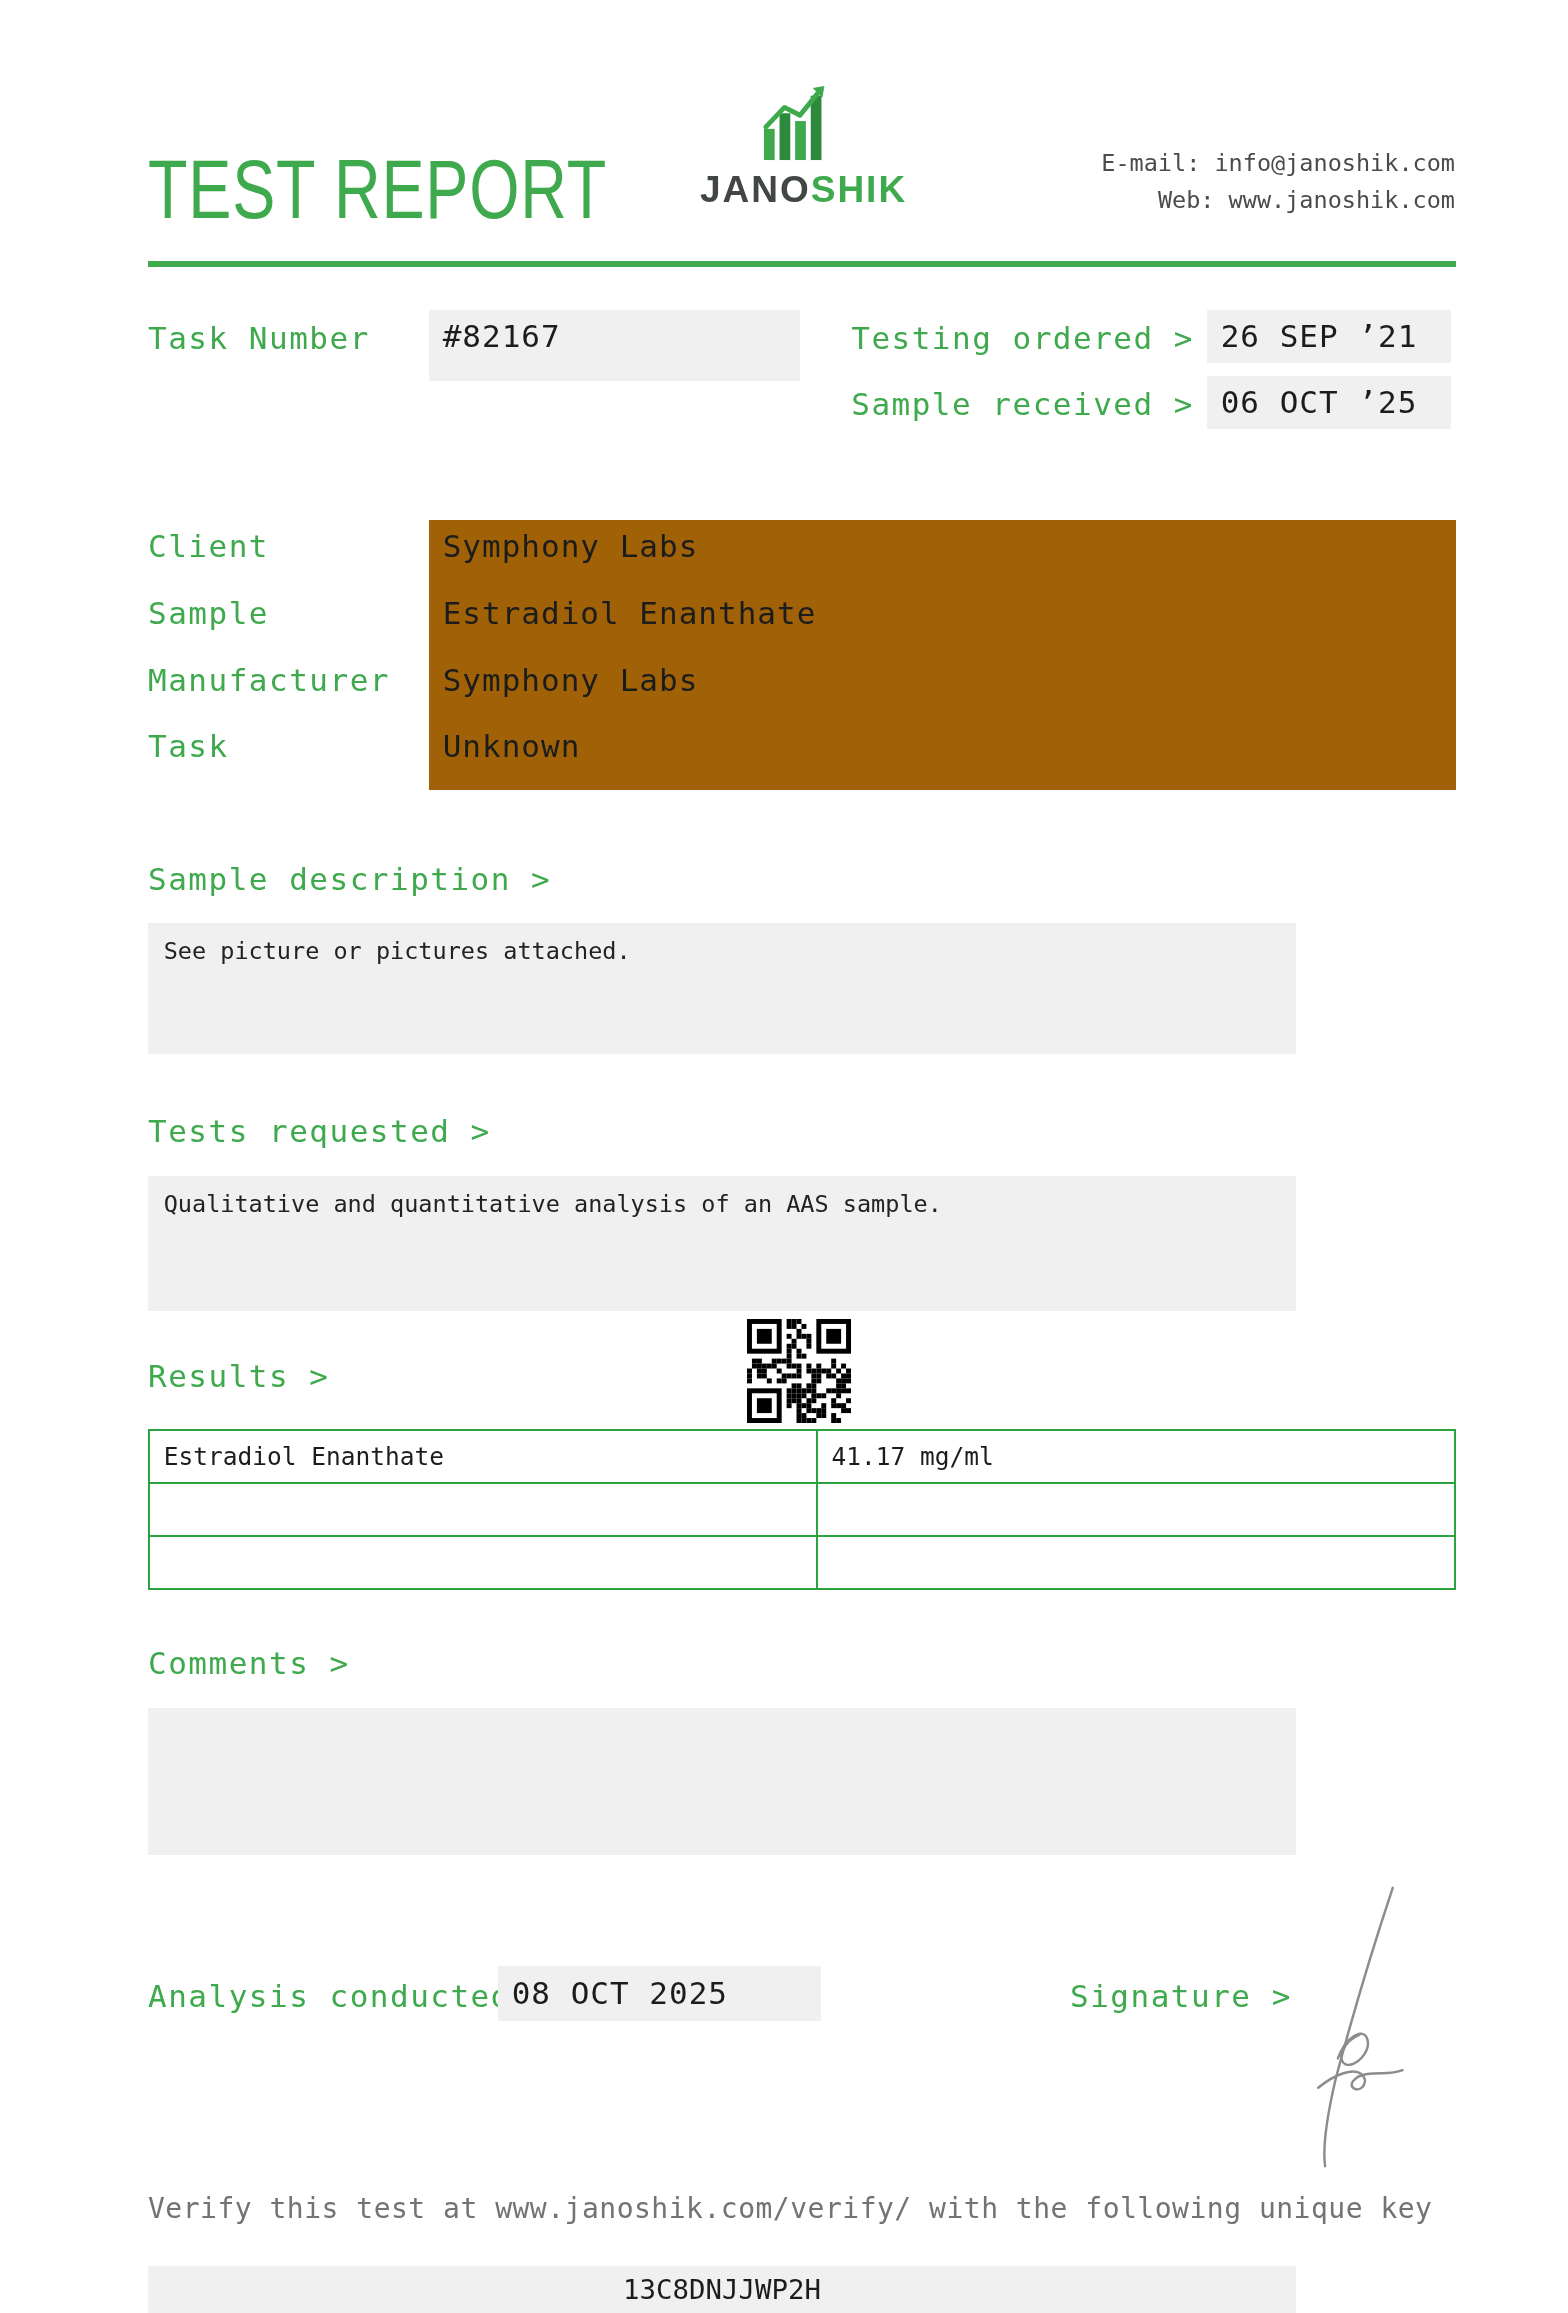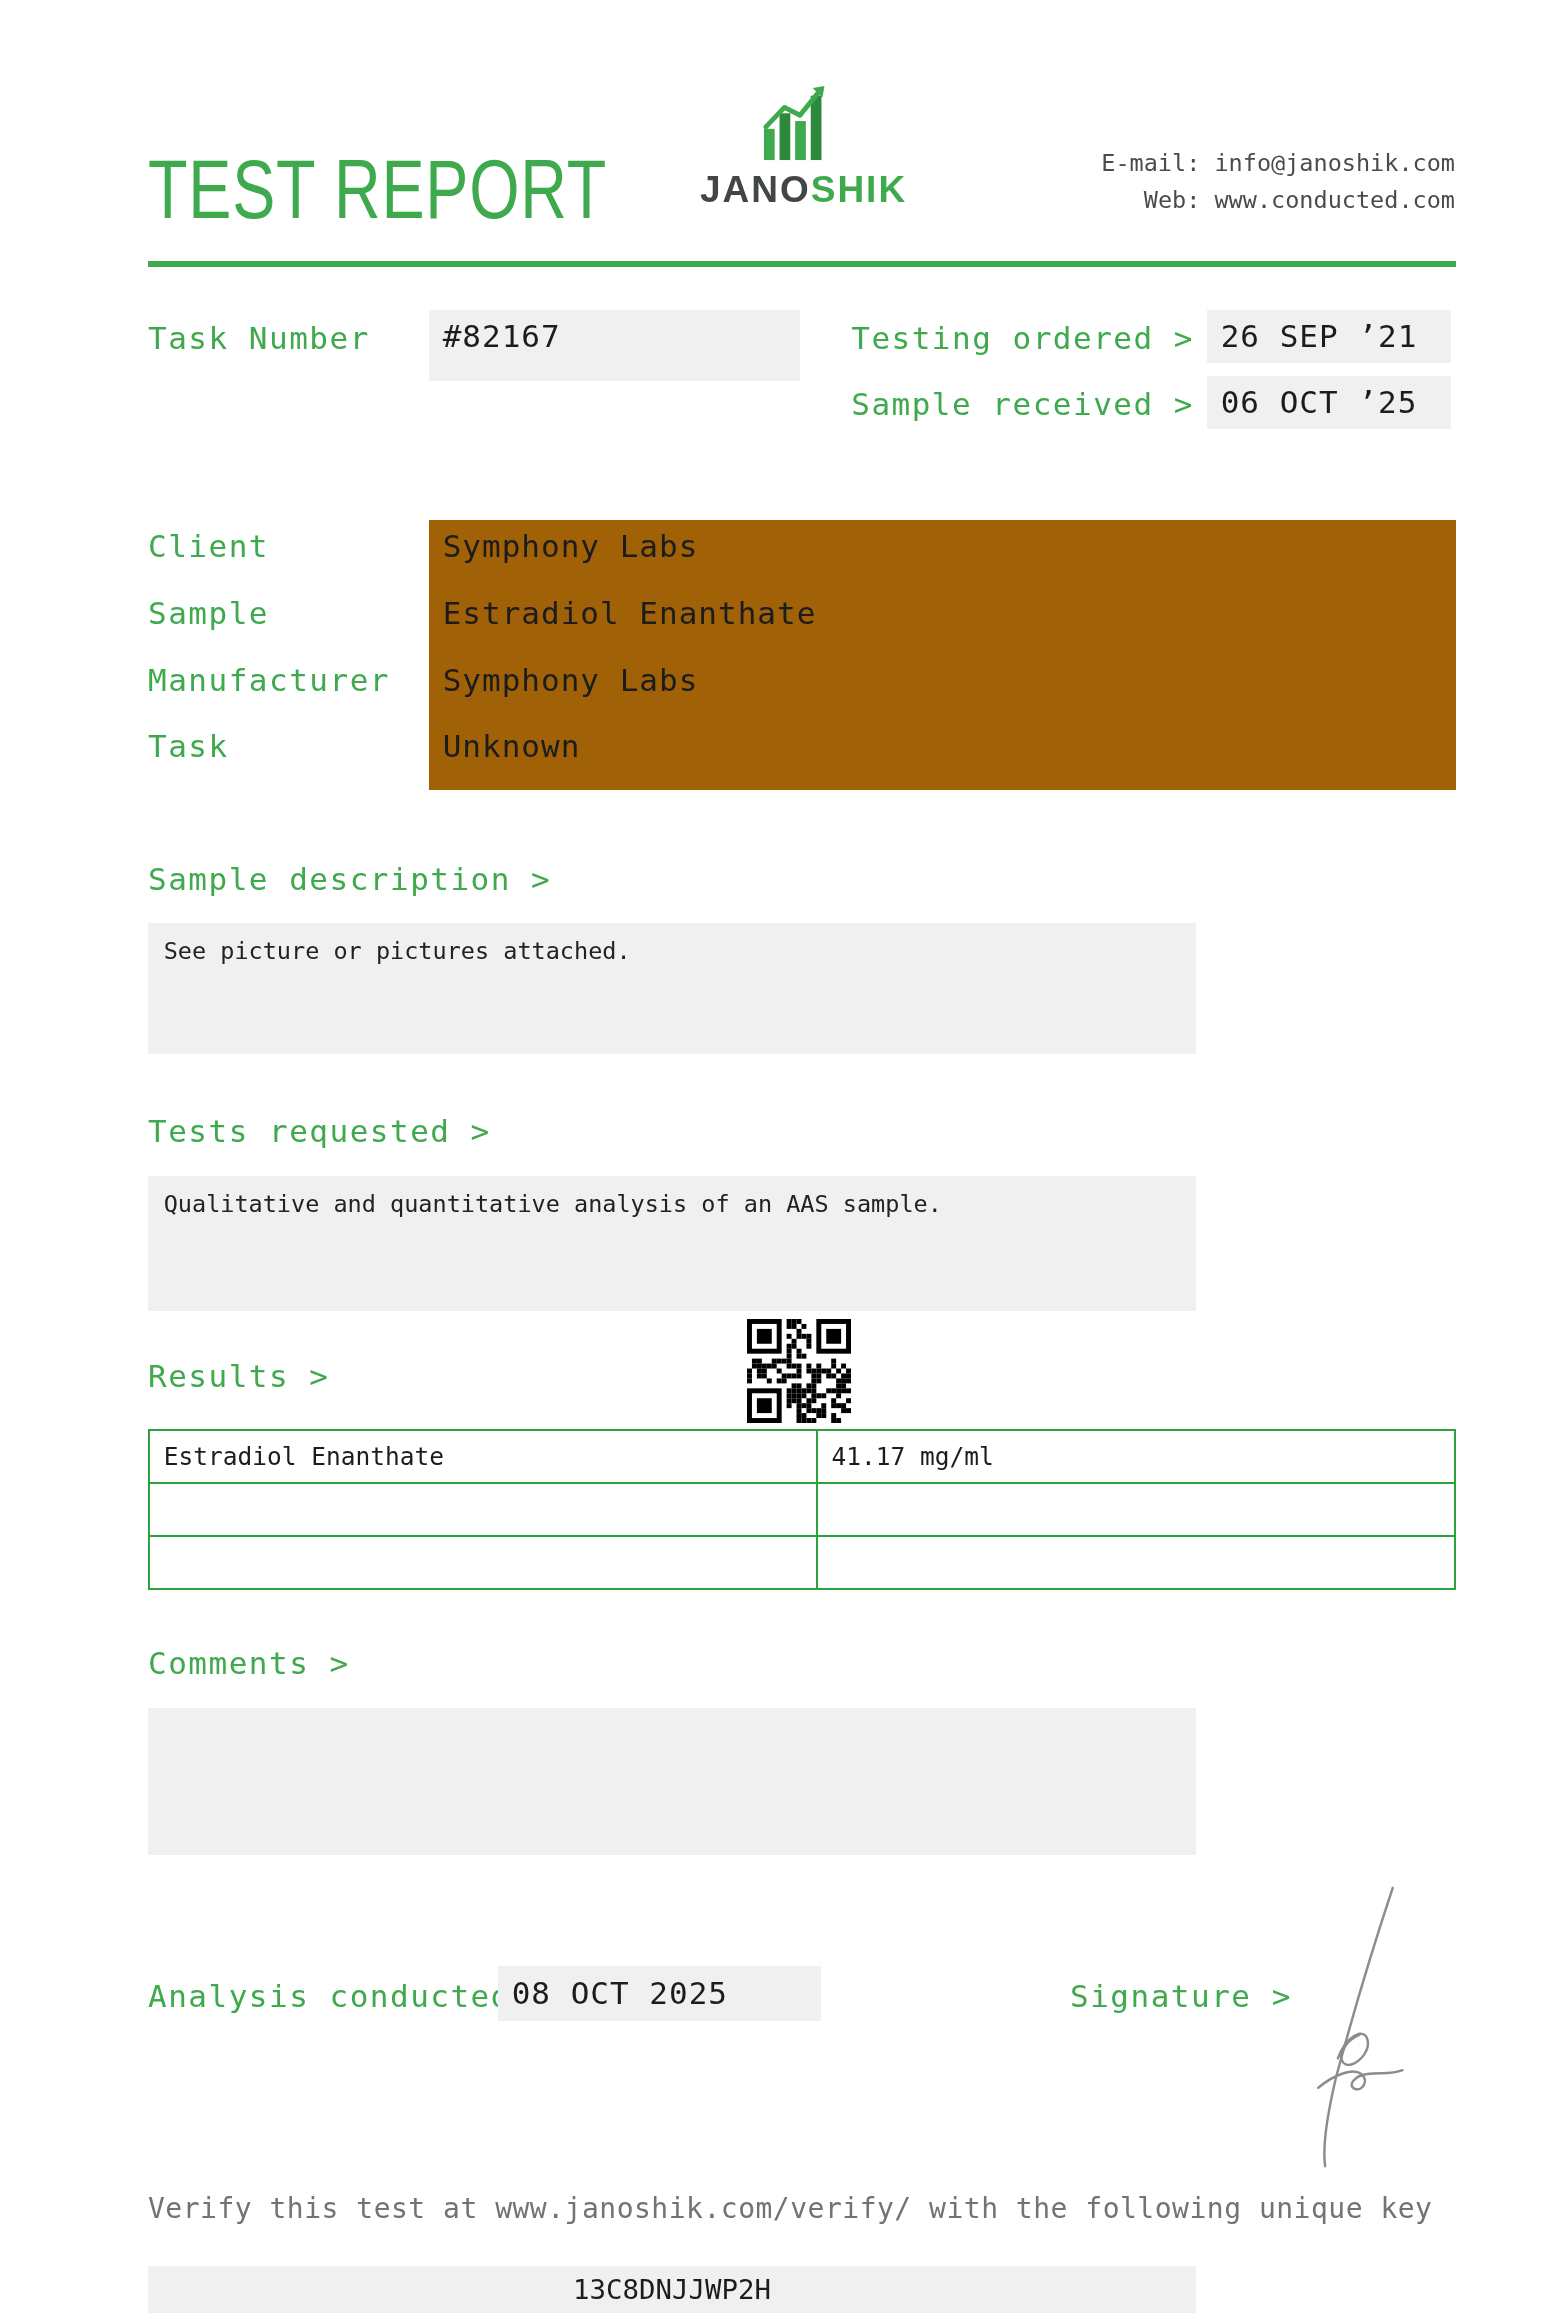--- a/index.html
+++ b/index.html
@@ -35,21 +35,21 @@
   }
   .divider{position:absolute; left:148px; top:261px; width:1308px; height:5.9px; background:#3fa94d;}
 
   
   .glabel{position:absolute; color:#3fa94d; font-size:31px; letter-spacing:1.5px; white-space:nowrap;}
   .fieldbox{
     position:absolute; background:#f0f0f0;
     font-size:31px; letter-spacing:1px; color:#1c1c1c;
     padding-left:13.7px; white-space:nowrap;
   }
-  .graybox{position:absolute; background:#f0f0f0; left:148px; width:1048px;}
+  .graybox{position:absolute; background:#f0f0f0; left:148px; width:1148px;}
   .boxtext{padding:13.7px 15.7px; font-size:23.5px; color:#222222;}
 
   
   .task-label{left:148px; top:320px;}
   .task-box{left:429px; top:310px; width:357px; height:71px; line-height:53px;}
   .ordered-label{right:374px; top:320px;}
   .ordered-box{left:1207px; top:310px; width:230px; height:53px; line-height:53px;}
   .received-label{right:374px; top:386px;}
   .received-box{left:1207px; top:376px; width:230px; height:53px; line-height:53px;}
 
@@ -106,21 +106,21 @@
     <polyline points="6,44 25,24 41,32 62,6" fill="none" stroke="#3fa94d" stroke-width="5" stroke-linecap="round" stroke-linejoin="round"></polyline>
     <polygon points="54,4 66,2 64,14" fill="#3fa94d"></polygon>
   </svg>
 
   <div class="logo-text">
     <span class="p1">JANO</span><span class="p2">SHIK</span>
   </div>
 
   <div class="contact">
     <div>E-mail: info@janoshik.com</div>
-    <div>Web: www.conducted.com</div>
+    <div>Web: www.janoshik.com</div>
   </div>
 
   <div class="divider"></div>
 
   <div class="glabel task-label">Task Number</div>
   <div class="fieldbox task-box">#82167</div>
 
   <div class="glabel ordered-label">Testing ordered &gt;</div>
   <div class="fieldbox ordered-box">26 SEP ’21</div>
 

